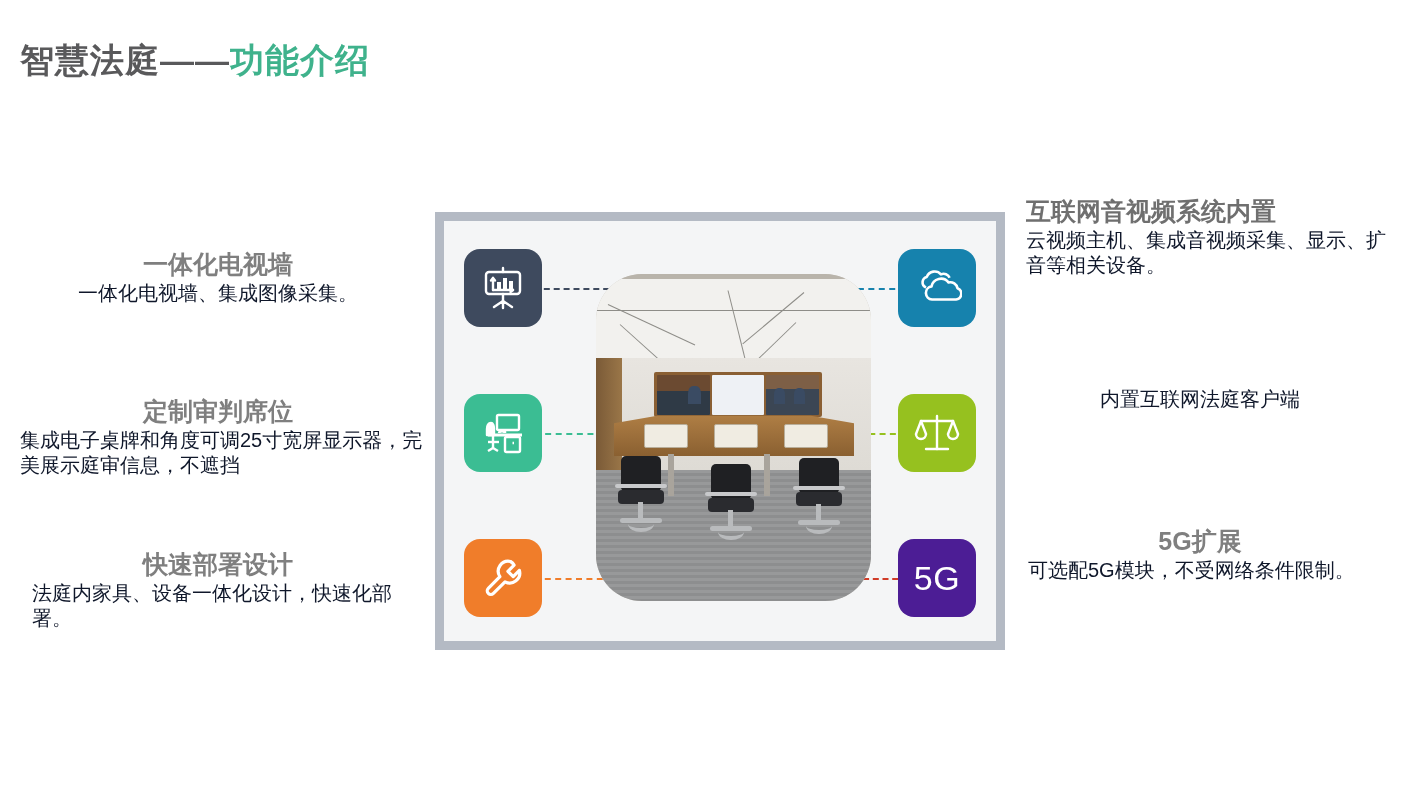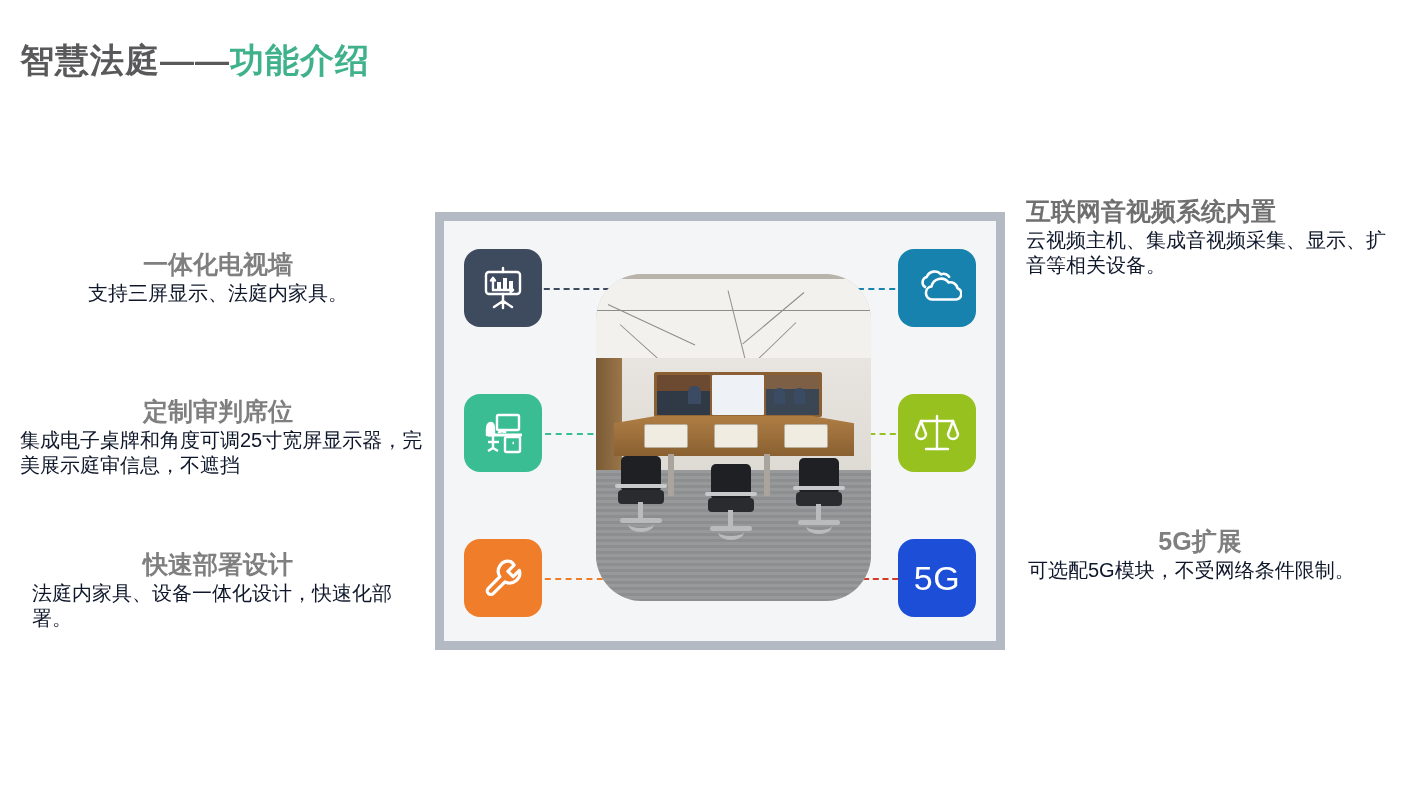--- a/index.html
+++ b/index.html
@@ -289,46 +289,47 @@
           <path d="M7 11l-5 13"></path>
             <path d="M7 11l5 13"></path>
           <path d="M2 24a5 5 0 0 0 10 0"></path>
           <path d="M39 11l-5 13"></path>
             <path d="M39 11l5 13"></path>
           <path d="M34 24a5 5 0 0 0 10 0"></path>
         </svg>
       </span>
     </div>
 
-    <div class="icon-tile" style="left:454px; top:318px; background:#1d4ed8;">
+    <div class="icon-tile" style="left:454px; top:318px; background:#4c1d95;">
       <span class="tile-text">5G</span>
     </div>
 
   </div>
 </div>
 
 <div class="feature left" style="left:8px; top:218px;">
   <div class="f-title">一体化电视墙</div>
-  <div class="f-body" style="text-align:center;">支持三屏显示、法庭内家具。</div>
+  <div class="f-body" style="text-align:center;">一体化电视墙、集成图像采集。</div>
 </div>
 
 <div class="feature left" style="left:8px; top:365px;">
   <div class="f-title">定制审判席位</div>
   <div class="f-body" style="text-align:left; padding-left:12px;">集成电子桌牌和角度可调25寸宽屏显示器，完美展示庭审信息，不遮挡</div>
 </div>
 
 <div class="feature left" style="left:8px; top:518px;">
   <div class="f-title">快速部署设计</div>
   <div class="f-body" style="text-align:left; padding-left:24px;">法庭内家具、设备一体化设计，快速化部署。</div>
 </div>
 
 <div class="feature right" style="left:1026px; top:197px; width:375px;">
   <div class="f-title" style="text-align:left; color:#6f6f6f;">互联网音视频系统内置</div>
   <div class="f-body">云视频主机、集成音视频采集、显示、扩音等相关设备。</div>
 </div>
 
 <div class="feature right centered" style="left:1000px; top:387px; width:400px;">
+  <div class="f-body">内置互联网法庭客户端</div>
 </div>
 
 <div class="feature right" style="left:1000px; top:527px; width:400px;">
   <div class="f-title" style="text-align:center;">5G扩展</div>
   <div class="f-body" style="text-align:left; padding-left:28px;">可选配5G模块，不受网络条件限制。</div>
 </div>
 
 </body></html>

